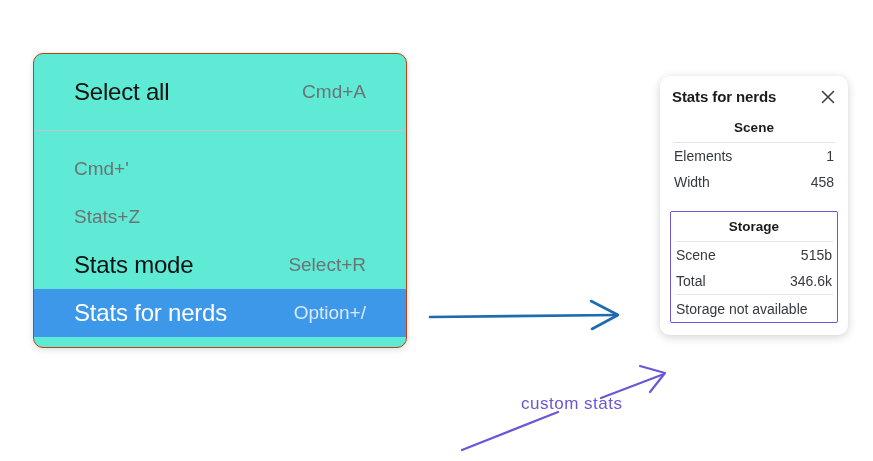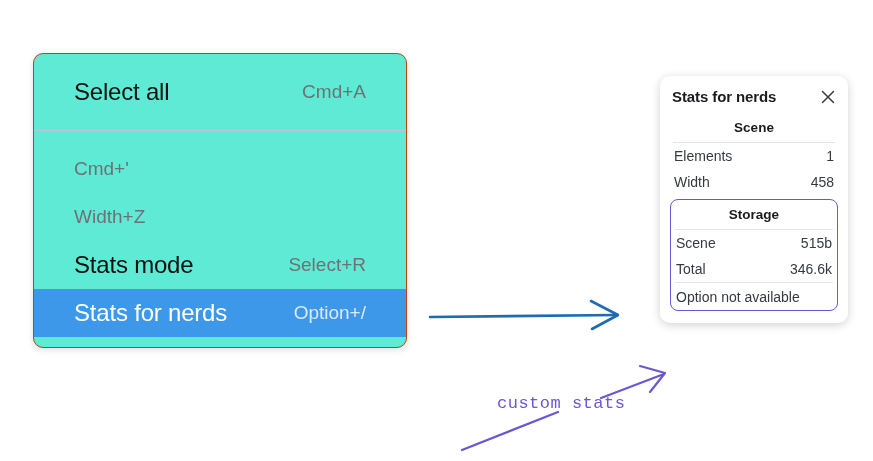--- a/index.html
+++ b/index.html
@@ -131,39 +131,39 @@
   }
   .stats-single {
     font-size: 14px;
     color: #343a40;
     padding: 6px 4px 2px 4px;
     text-align: left;
   }
 
   #custom-stats-box {
     border: 1.5px solid #6a57d5;
-    border-radius: 8px;
-    margin: 4px 0 0 0;
+    border-radius: 2px;
+    margin: 16px 0 0 0;
     padding: 0 1px 3px 1px;
   }
 
   
   #annotations {
     position: absolute;
     left: 0;
     top: 0;
     width: 873px;
     height: 461px;
     pointer-events: none;
   }
   #custom-stats-label {
     position: absolute;
-    left: 497px;
+    left: 521px;
     top: 394px;
-    font-family: Liberation Mono, monospace;
+    font-family: Liberation Sans, sans-serif;
     font-size: 17px;
     color: #6a57d5;
     letter-spacing: 0.5px;
     white-space: nowrap;
   }
 </style>
 </head>
 <body>
 
 <div id="context-menu">
@@ -175,21 +175,21 @@
     </div>
   </div>
 
   <div class="menu-separator"></div>
 
   <div class="menu-group group-bottom">
     <div class="menu-item">
       <span class="mi-shortcut">Cmd+'</span>
     </div>
     <div class="menu-item">
-      <span class="mi-shortcut">Width+Z</span>
+      <span class="mi-shortcut">Stats+Z</span>
     </div>
     <div class="menu-item">
       <span class="mi-label">Stats mode</span>
       <span class="mi-shortcut">Select+R</span>
     </div>
     <div class="menu-item selected">
       <span class="mi-label">Stats for nerds</span>
       <span class="mi-shortcut">Option+/</span>
     </div>
   </div>
@@ -229,21 +229,21 @@
       <span class="sr-label">Scene</span>
       <span class="sr-value">515b</span>
     </div>
     <div class="stats-row">
       <span class="sr-label">Total</span>
       <span class="sr-value">346.6k</span>
     </div>
 
     <div class="stats-rule"></div>
 
-    <div class="stats-single">Option not available</div>
+    <div class="stats-single">Storage not available</div>
   </div>
 
 </div>
 
 <svg id="annotations" viewBox="0 0 873 461">
 
   <g>
     <path d="M430 317 L617 315" stroke="#1f6bb0" stroke-width="2.6" stroke-linecap="round" fill="none"></path>
     <path d="M591 301 L618 315 L592 329" stroke="#1f6bb0" stroke-width="2.6" stroke-linecap="round" stroke-linejoin="round" fill="none"></path>
   </g>

